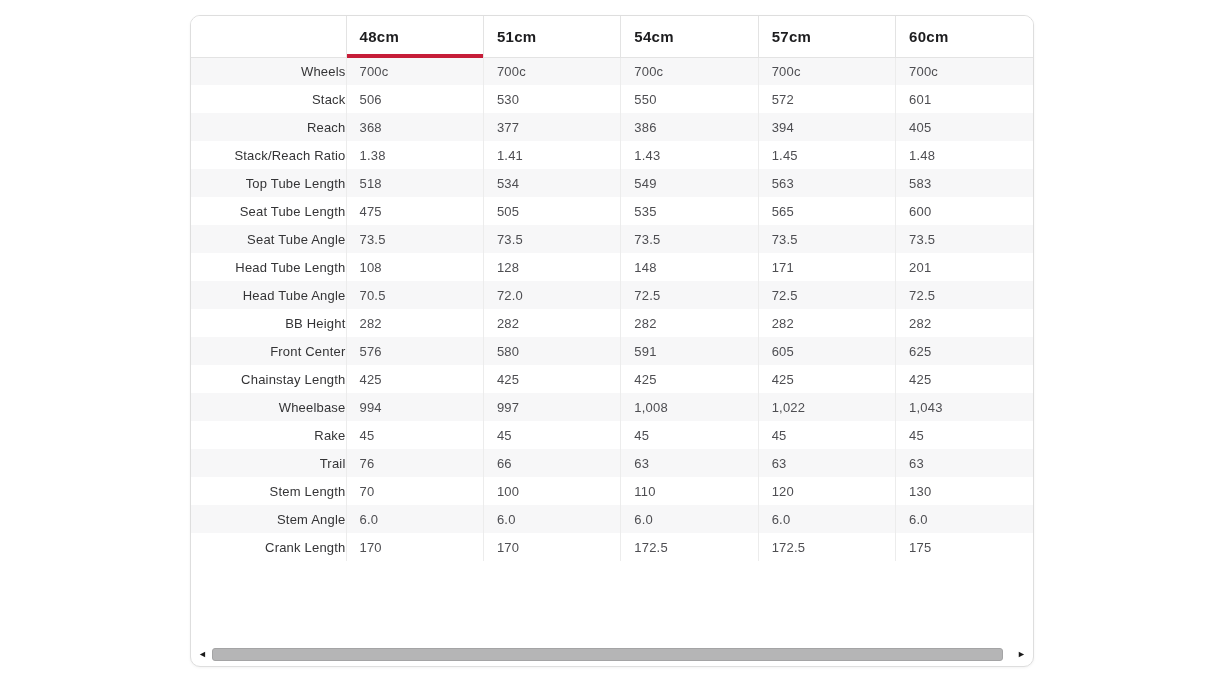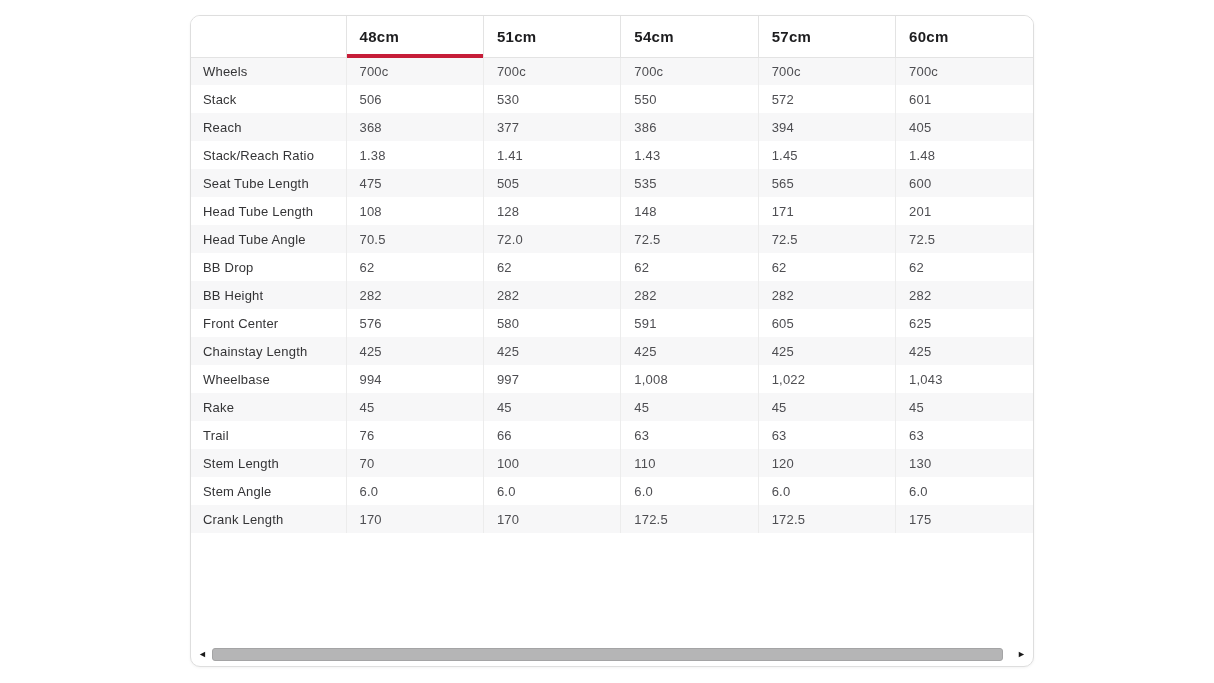--- a/index.html
+++ b/index.html
@@ -60,20 +60,21 @@
     font-size: 13px;
     letter-spacing: 0.2px;
     text-align: left;
     vertical-align: middle;
     padding: 0 0 0 13px;
   }
   tbody th {
     font-weight: 500;
     color: #343436;
     padding-left: 12px;
+    text-align: right;
   }
   tbody td {
     font-weight: 400;
     color: #4e4e52;
     border-left: 1px solid #ececec;
   }
   tbody tr:nth-child(odd) { background: var(--zebra, #f7f7f8); }
   tbody tr:nth-child(even) { background: #ffffff; }
 
   .scrollbar {
@@ -164,50 +165,58 @@
         </tr>
         <tr>
           <th>Stack/Reach Ratio</th>
           <td>1.38</td>
           <td>1.41</td>
           <td>1.43</td>
           <td>1.45</td>
           <td>1.48</td>
         </tr>
         <tr>
+          <th>Top Tube Length</th>
+          <td>518</td>
+          <td>534</td>
+          <td>549</td>
+          <td>563</td>
+          <td>583</td>
+        </tr>
+        <tr>
           <th>Seat Tube Length</th>
           <td>475</td>
           <td>505</td>
           <td>535</td>
           <td>565</td>
           <td>600</td>
         </tr>
         <tr>
+          <th>Seat Tube Angle</th>
+          <td>73.5</td>
+          <td>73.5</td>
+          <td>73.5</td>
+          <td>73.5</td>
+          <td>73.5</td>
+        </tr>
+        <tr>
           <th>Head Tube Length</th>
           <td>108</td>
           <td>128</td>
           <td>148</td>
           <td>171</td>
           <td>201</td>
         </tr>
         <tr>
           <th>Head Tube Angle</th>
           <td>70.5</td>
           <td>72.0</td>
           <td>72.5</td>
           <td>72.5</td>
           <td>72.5</td>
-        </tr>
-        <tr>
-          <th>BB Drop</th>
-          <td>62</td>
-          <td>62</td>
-          <td>62</td>
-          <td>62</td>
-          <td>62</td>
         </tr>
         <tr>
           <th>BB Height</th>
           <td>282</td>
           <td>282</td>
           <td>282</td>
           <td>282</td>
           <td>282</td>
         </tr>
         <tr>

